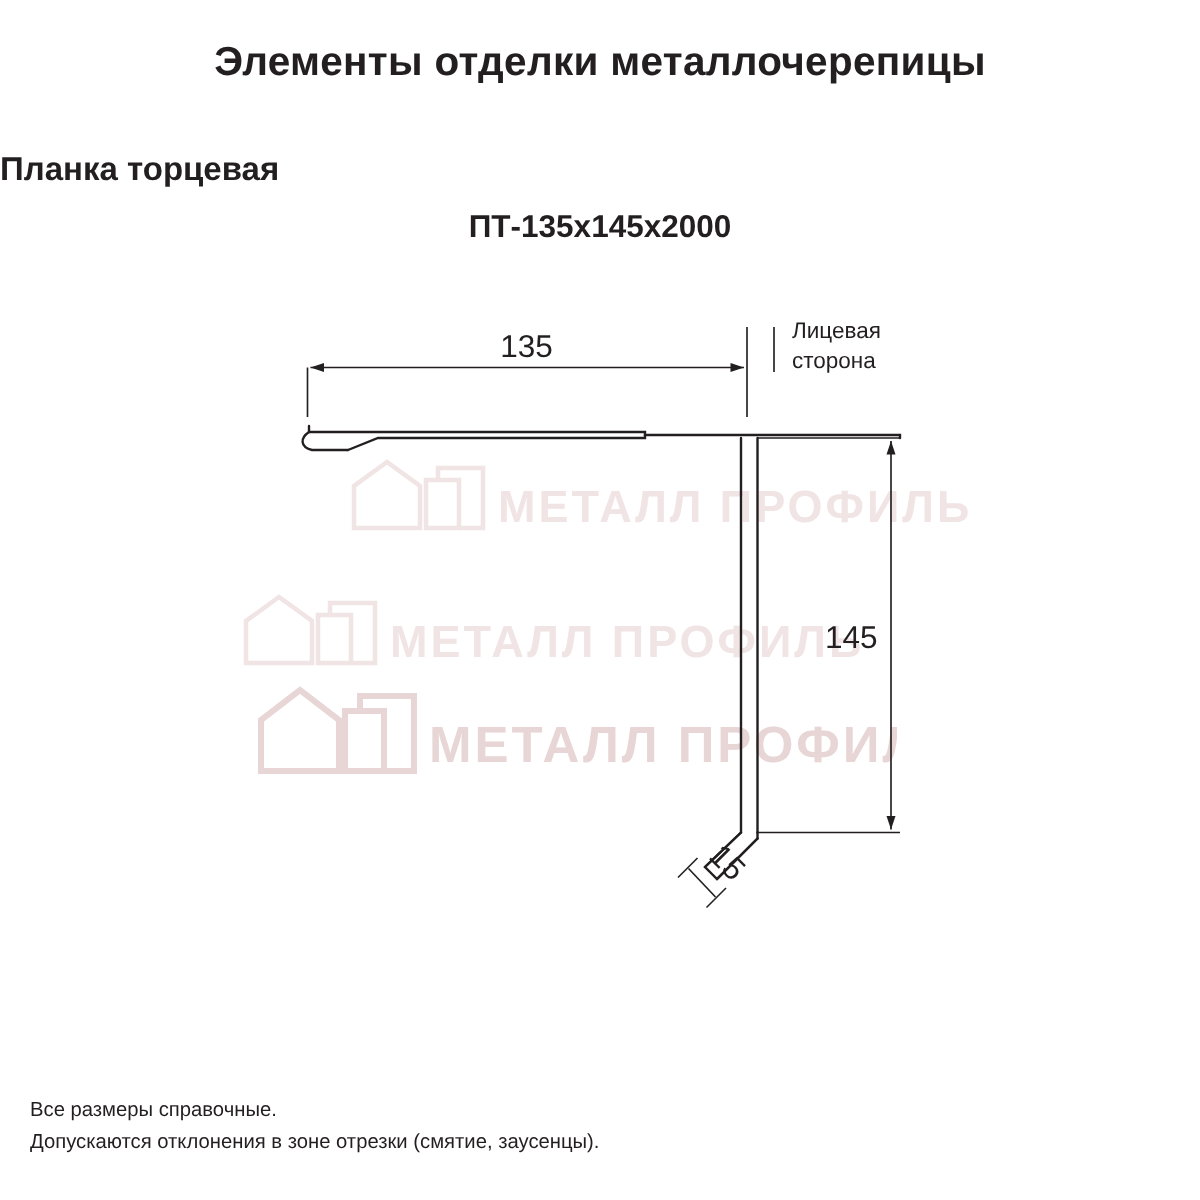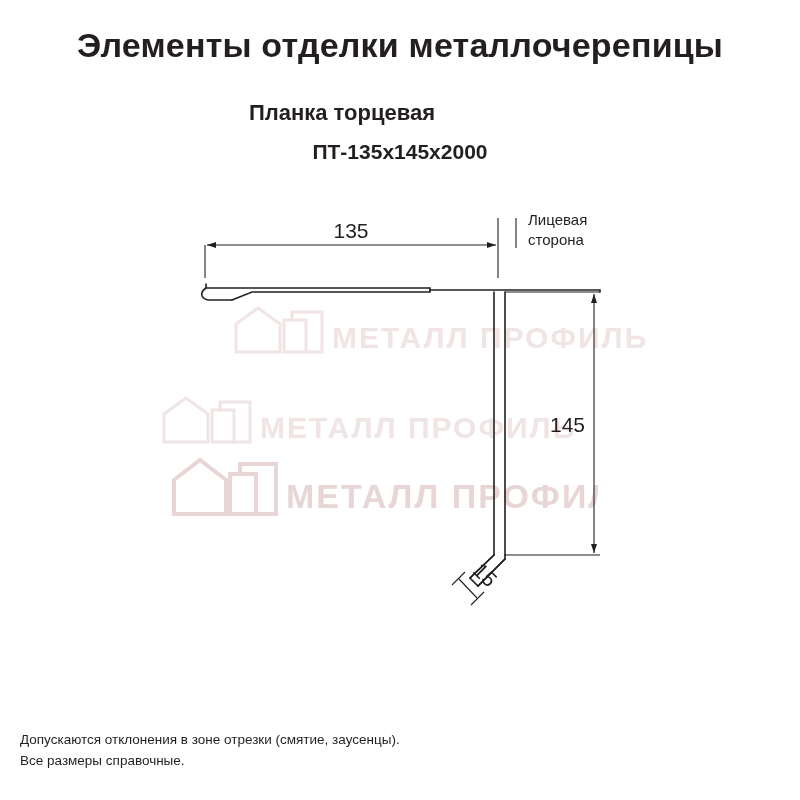--- a/index.html
+++ b/index.html
@@ -20,30 +20,29 @@
     inset: 0;
     width: 800px;
     height: 800px;
   }
   .title {
     position: absolute;
     top: 26px;
     left: 0;
     width: 800px;
     text-align: center;
-    font-size: 34px;
+    font-size: 27px;
     font-weight: bold;
     letter-spacing: 0.2px;
   }
   .subtitle {
     position: absolute;
     top: 100px;
     left: 0;
     width: 684px;
-    text-align: center;
     font-size: 22px;
     font-weight: bold;
   }
   .code {
     position: absolute;
     top: 140px;
     left: 0;
     width: 800px;
     text-align: center;
     font-size: 21px;
@@ -177,17 +176,17 @@
         <line x1="465" y1="392" x2="452" y2="405"></line>
         <line x1="484" y1="412" x2="471" y2="425"></line>
         <line x1="459" y1="399" x2="477" y2="418"></line>
       </g>
       <text x="480" y="400" class="dim-label" transform="rotate(45 480 400)" text-anchor="middle">15</text>
 
     </svg>
   </div>
 
   <div class="notes">
+    <div>Все размеры справочные.</div>
     <div>Допускаются отклонения в зоне отрезки (смятие, заусенцы).</div>
-    <div>Все размеры справочные.</div>
   </div>
 
 </div>
 
 </body></html>

